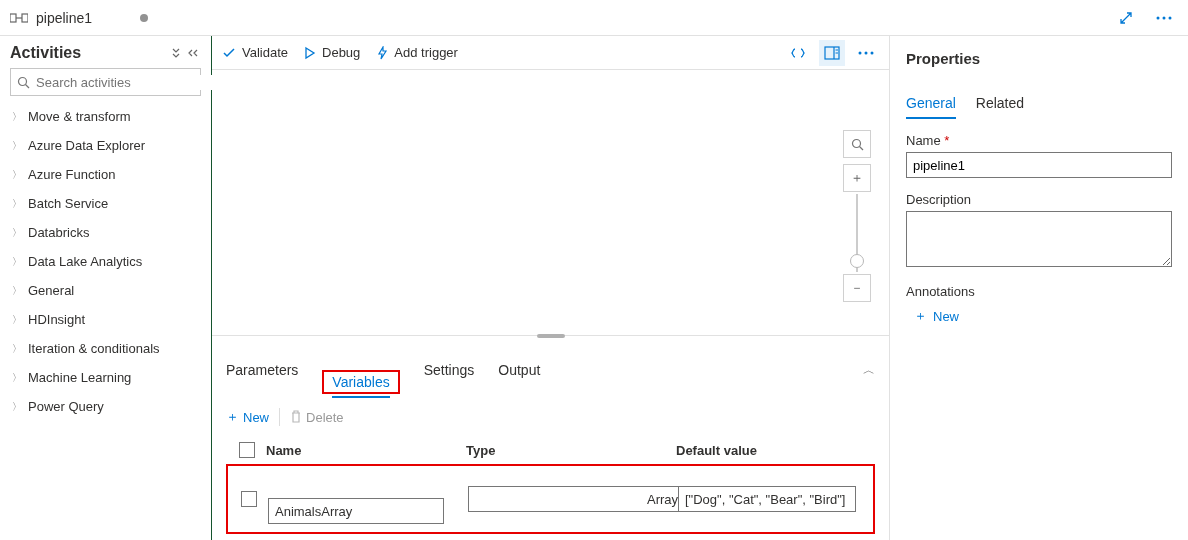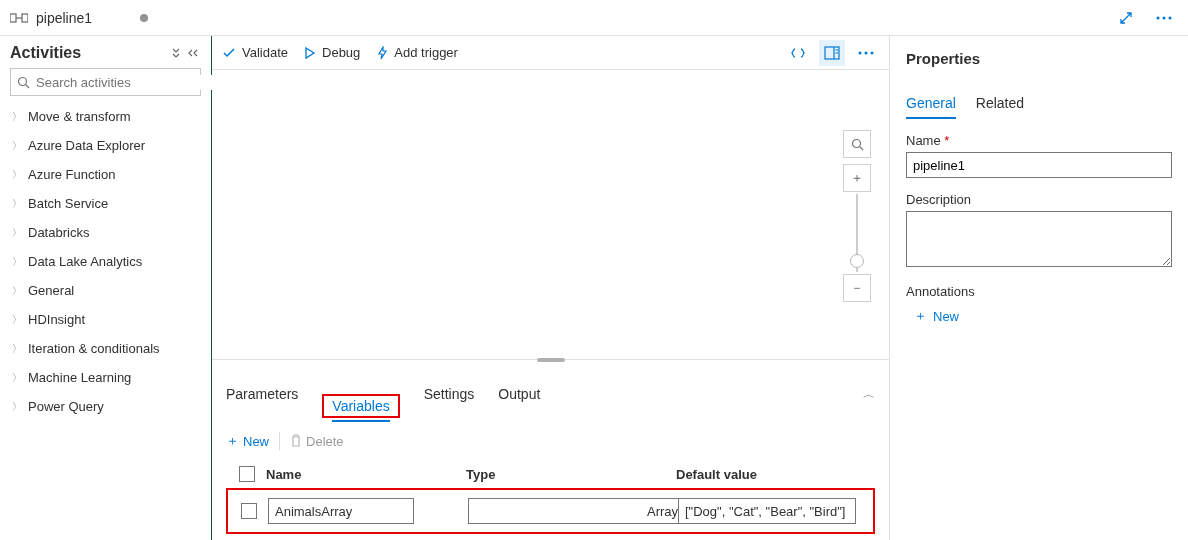--- a/index.html
+++ b/index.html
@@ -48,21 +48,21 @@
 .var-table { margin-top: 10px; }
 .var-head { display: flex; align-items: center; padding: 6px 2px; font-size: 13px; font-weight: 600; color: #323130; }
 .col-check { width: 38px; display: flex; justify-content: center; }
 .col-name { width: 200px; }
 .col-type { width: 210px; }
 .col-default { flex: 1; }
 .var-row-wrap { border: 2px solid #e60000; padding: 6px 0; }
 .var-row { display: flex; align-items: center; padding: 2px; }
 .chk { width: 16px; height: 16px; border: 1px solid #767676; background: #fff; }
 .tf { border: 1px solid #767676; height: 26px; padding: 3px 6px; font-size: 13px; background: #fff; display: flex; align-items: center; }
-.tf.name { width: 146px; }
+.tf.name { width: 176px; margin-top: 24px; }
 .tf.type { width: 228px; display: flex; justify-content: flex-end; align-items: center; }
 .tf.default { width: 178px; }
 .properties-panel { width: 298px; padding: 14px 16px; }
 .properties-title { font-size: 15px; font-weight: 600; margin-bottom: 28px; }
 .prop-tabs { display: flex; gap: 20px; font-size: 14px; margin-bottom: 14px; }
 .prop-tab { padding-bottom: 6px; cursor: pointer; }
 .prop-tab.active { color: #0078d4; border-bottom: 2px solid #0078d4; font-weight: 400; }
 .form-label { font-size: 13px; margin-bottom: 4px; display: block; }
 .req { color: #c00; }
 .form-input { width: 100%; border: 1px solid #767676; height: 26px; padding: 3px 6px; font-size: 13px; margin-bottom: 14px; }

